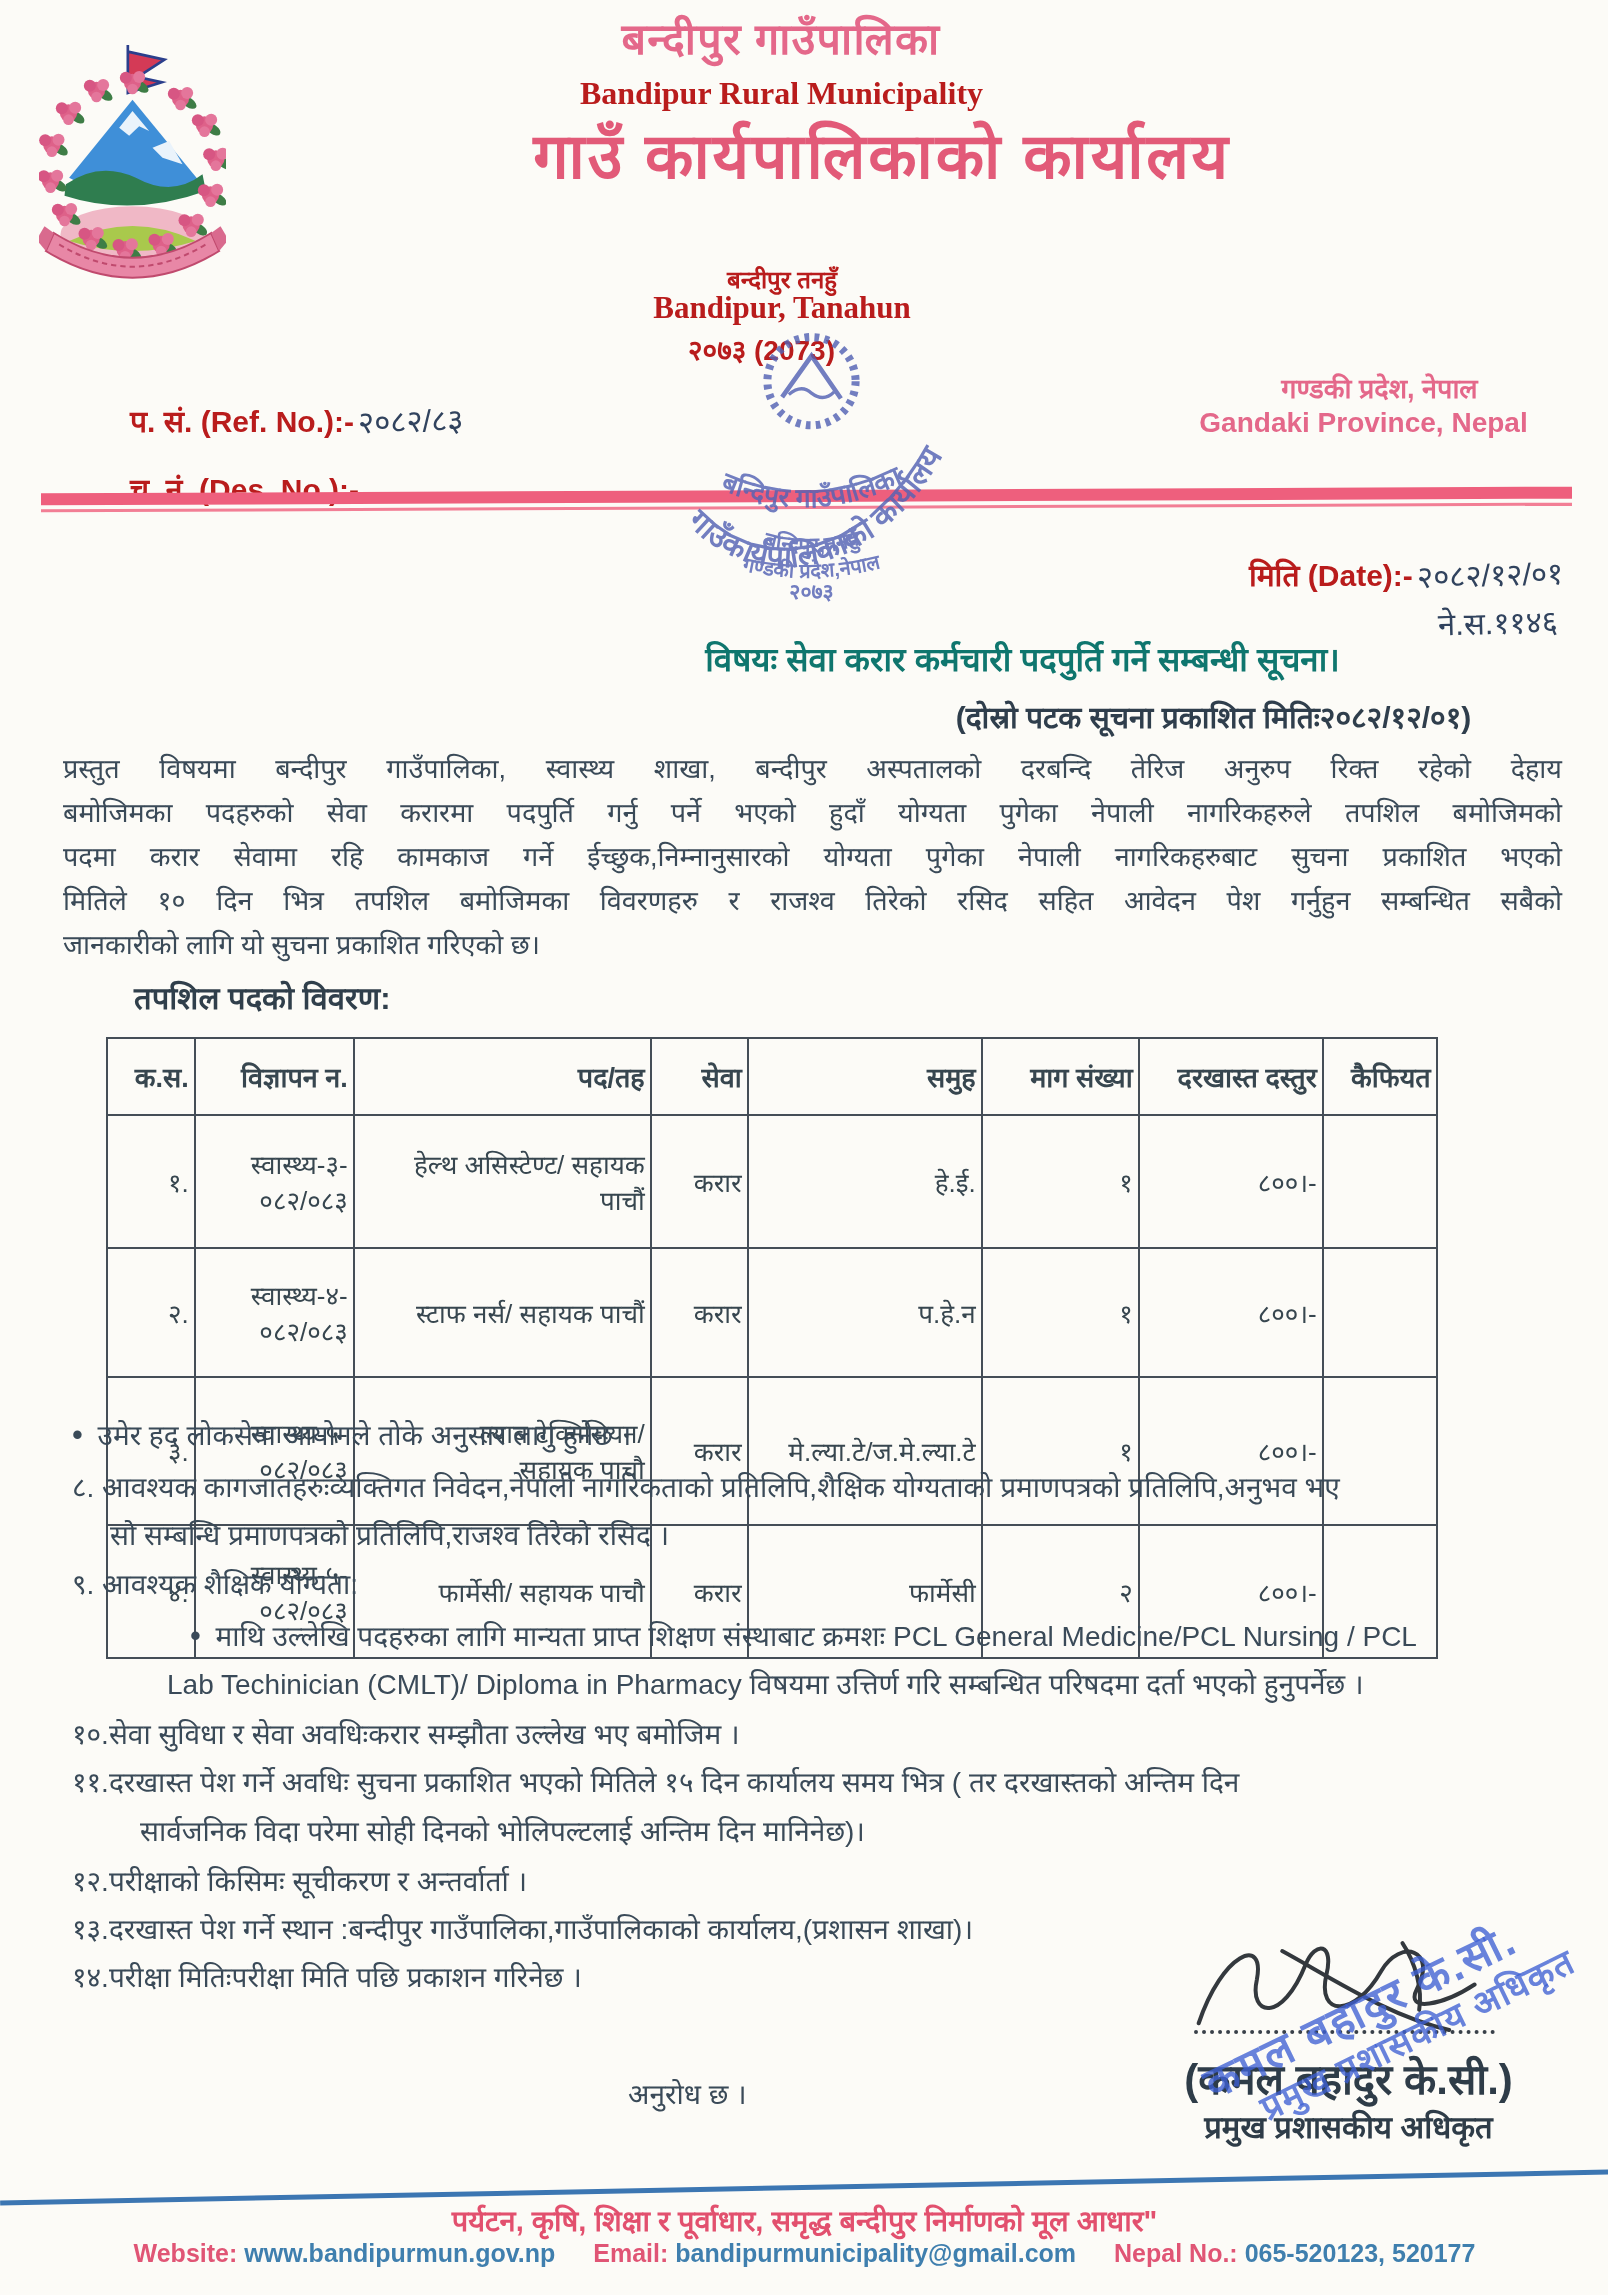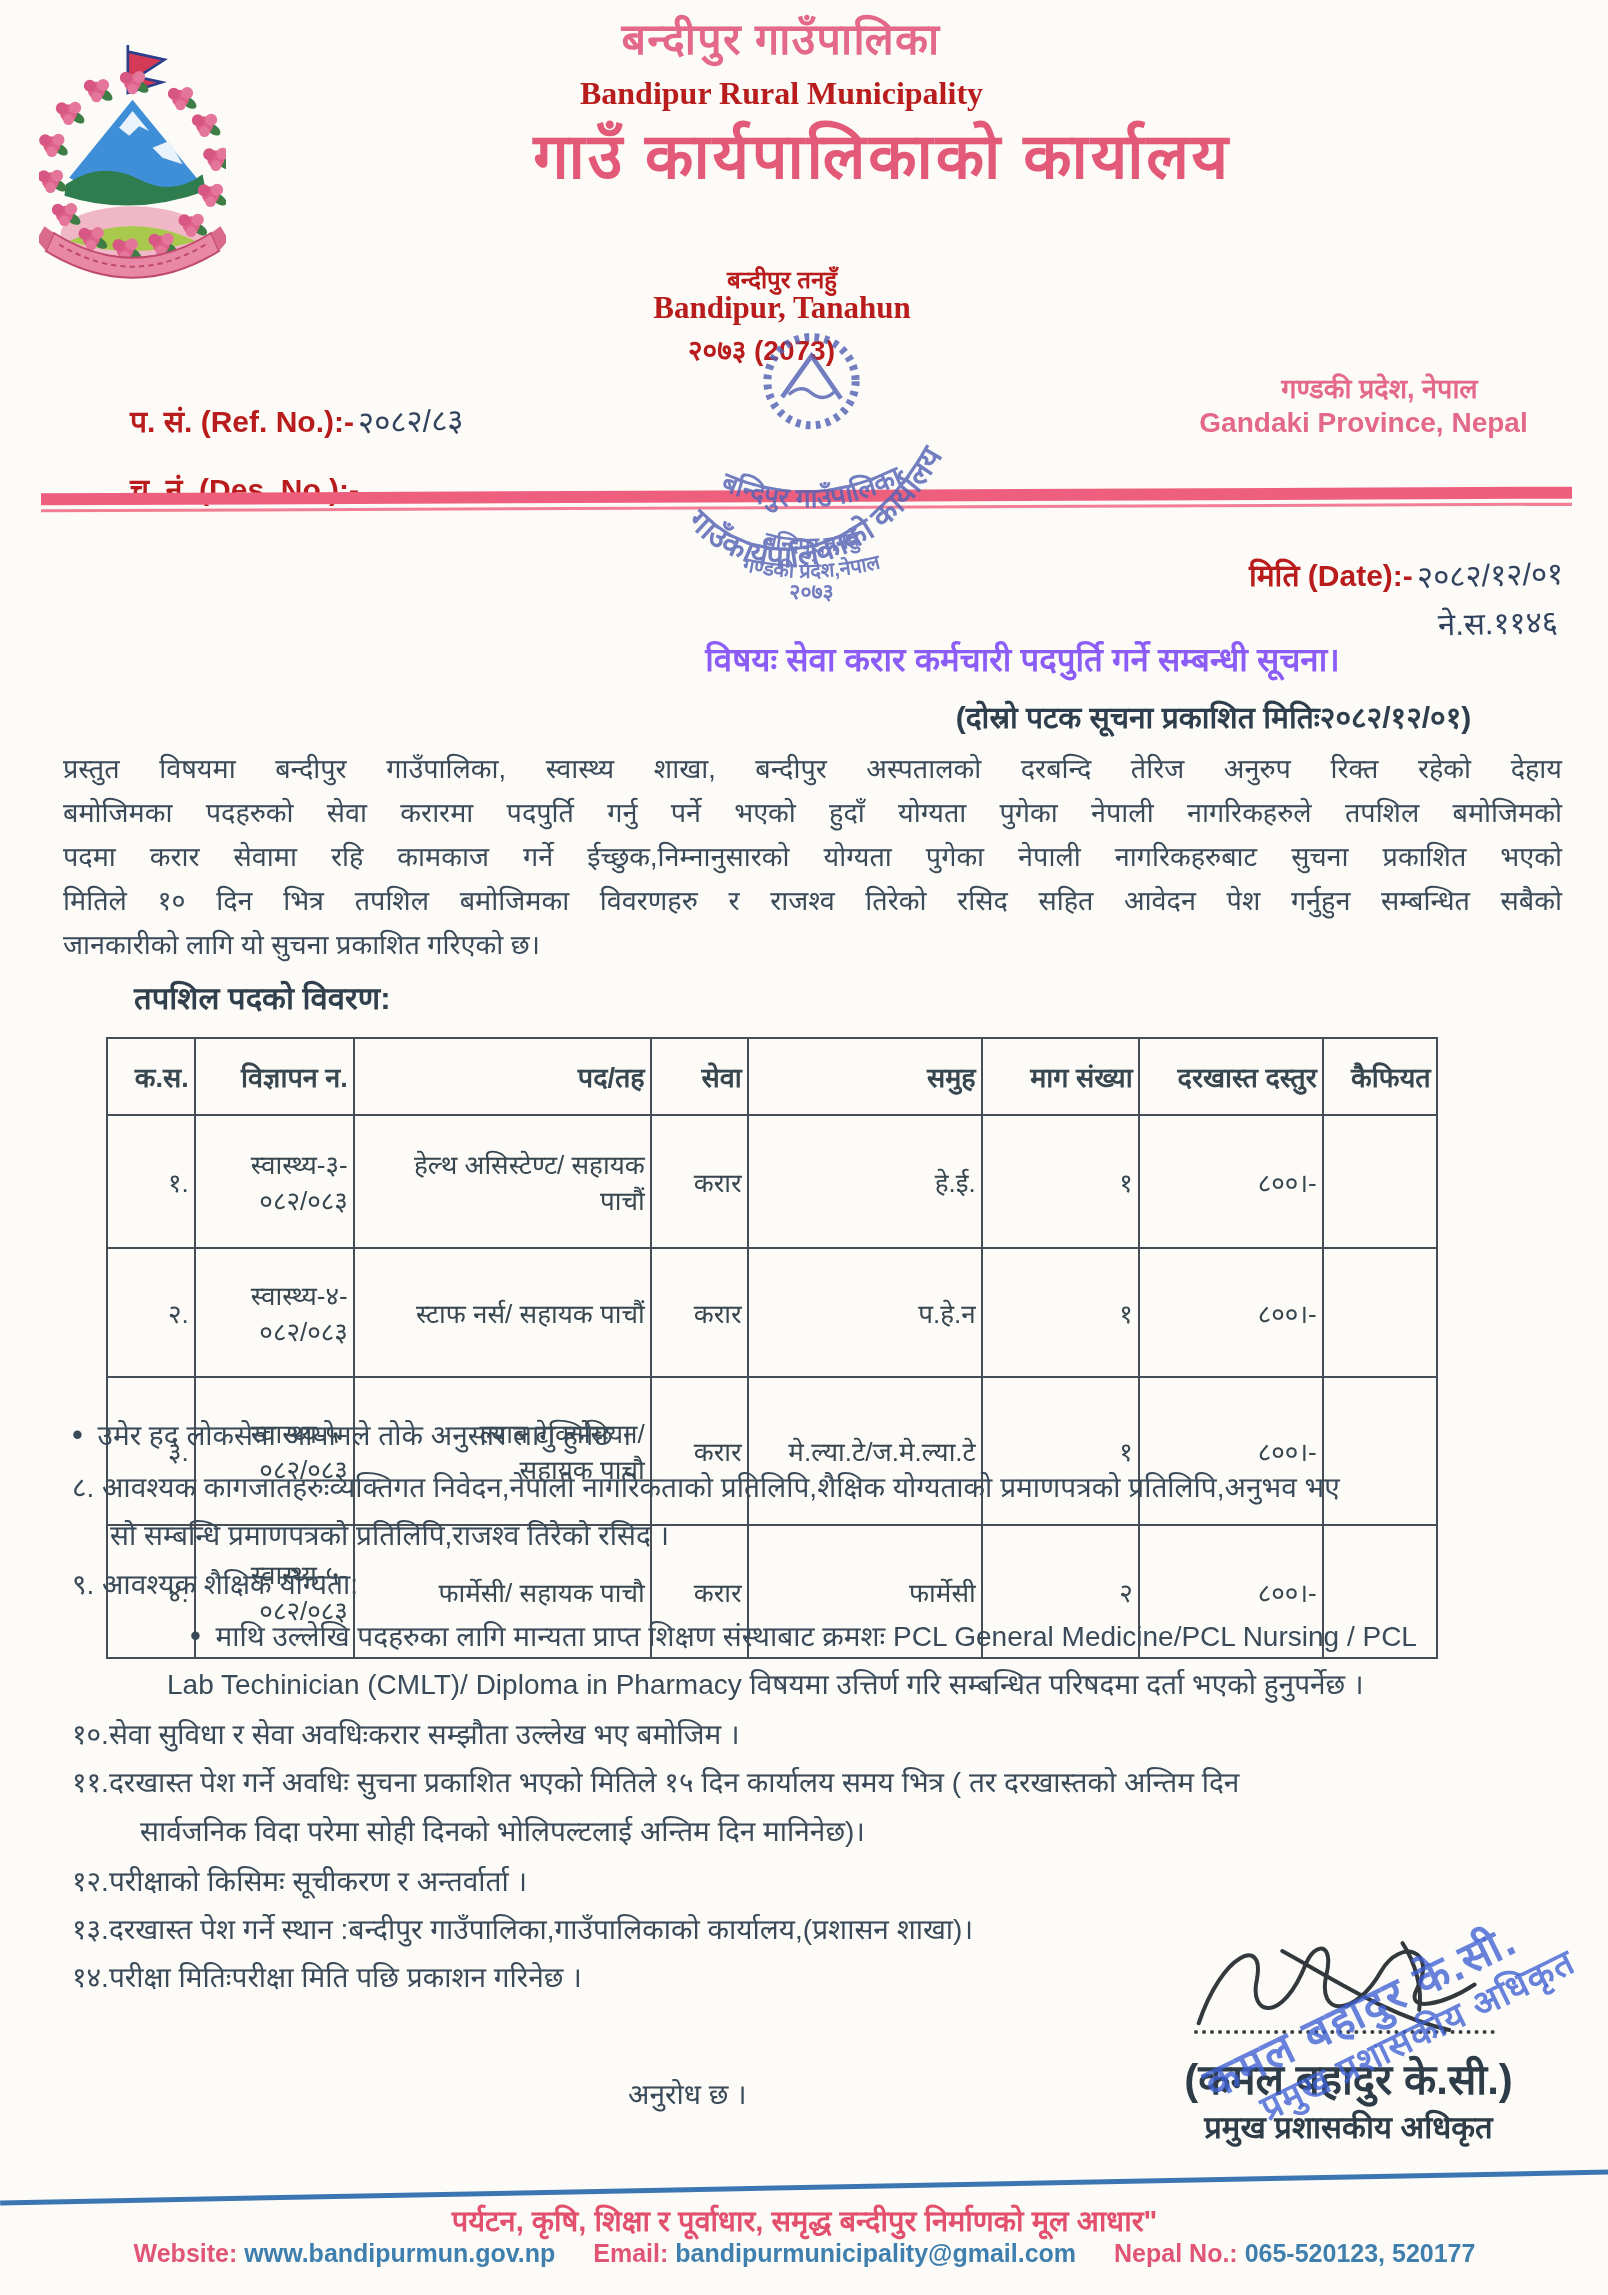--- a/index.html
+++ b/index.html
@@ -28,21 +28,21 @@
   .ref1{left:130px;top:399px;}
   .ref2{left:130px;top:468px;}
   .refval{font-size:31px;margin-left:4px;}
 
   .pinkbar{left:41px;top:490px;width:1531px;height:12px;background:#ee5f7d;transform:rotate(-0.25deg);}
   .pinkbar2{left:41px;top:506px;width:1531px;height:2.7px;background:#f27e95;transform:rotate(-0.25deg);}
 
   .daterow{left:1029px;top:553px;width:534px;font-size:30px;}
   .serial{left:1269px;top:601px;width:289px;font-size:31px;}
 
-  .subj1{left:468px;top:636px;width:1109px;font-size:33px;color:#8b5cf6;}
+  .subj1{left:468px;top:636px;width:1109px;font-size:33px;color:#0f766e;}
   .subj2{left:868px;top:696px;width:691px;font-size:30px;color:#2f3e4c;}
 
   .para{left:63px;width:1499px;font-size:27px;color:#3a4a58;}
   .pl{height:44px;line-height:44px;text-align:justify;text-align-last:justify;}
   .pl-last{text-align:right;text-align-last:left;}
 
   .tbl-title{left:134px;top:976px;font-size:31px;color:#303f4b;}
   table.roster{position:absolute;left:106px;top:1037px;width:1329px;border-collapse:collapse;table-layout:fixed;}
   table.roster th,table.roster td{border:2px solid #454e57;font-size:26px;color:#37464f;text-align:right;vertical-align:middle;white-space:pre-line;padding:4px 5.3px;}
   table.roster th{font-size:27px;font-weight:bold;height:67px;}

